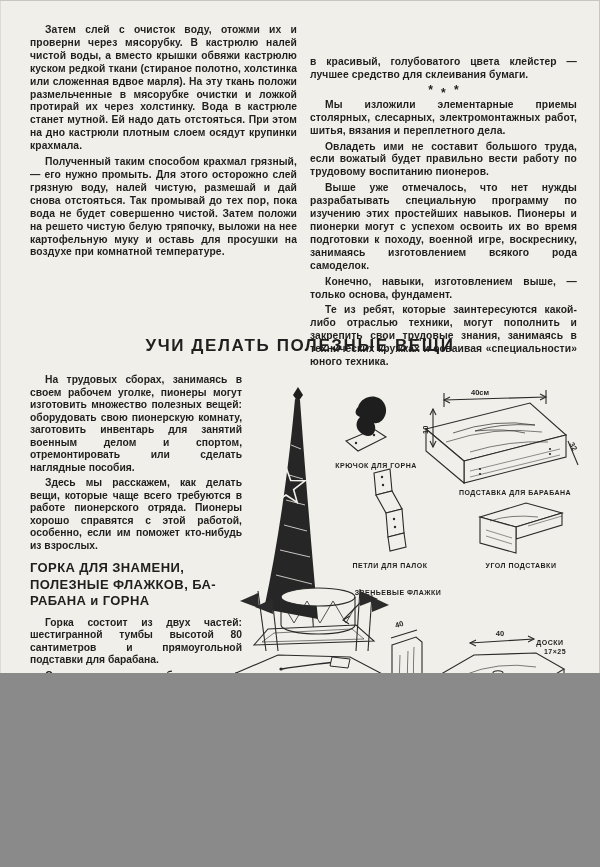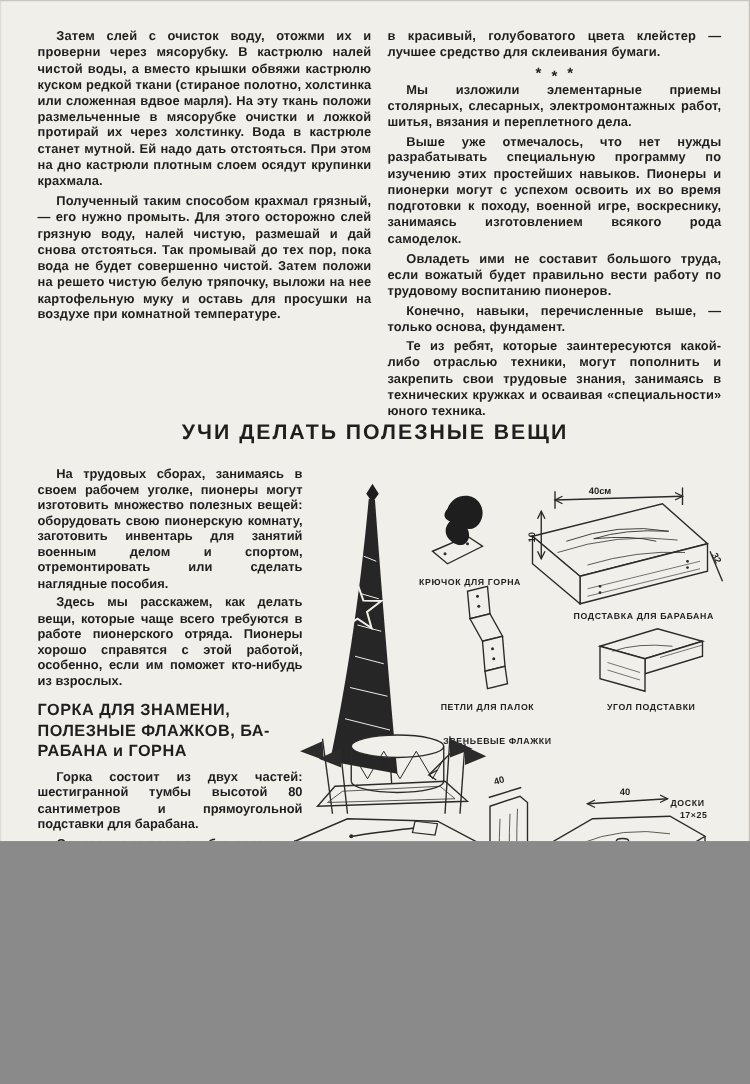--- a/index.html
+++ b/index.html
@@ -5,21 +5,21 @@
   html,body{margin:0;padding:0;background:#8a8a8a;}
   .page{
     position:relative;width:600px;height:673px;margin:0 auto;
     background:#f1efe9;color:#1f1f1f;overflow:hidden;
     font-family:"Liberation Sans",sans-serif;
     box-shadow:inset 0 1px 0 #c9c6c0, inset -1px 0 0 #c9c6c0, inset 1px 0 0 #dedbd5;
   }
   .top-cols{position:absolute;top:24px;left:30px;width:548px;display:flex;gap:13px;}
   .col{width:267px;font-size:10.3px;line-height:12.9px;text-align:justify;font-weight:700;letter-spacing:.1px;}
   .para{margin:0 0 3px;text-indent:15px;}
-  .para.noindent{text-indent:0;}
+  .para.noindent{text-indent:0;margin-top:32px;}
   .sep{text-align:center;font-size:12px;font-weight:700;margin:3px 0 4px;line-height:10px;}
   .sep span{display:inline-block;margin:0 4px;}
   .sep .low{transform:translateY(3px);}
   .main-heading{
     position:absolute;top:336px;left:0;width:600px;text-align:center;
     font-size:17px;font-weight:700;letter-spacing:1.6px;
   }
   .lower-left{
     position:absolute;top:374px;left:30px;width:212px;
     font-size:10.3px;line-height:12.5px;text-align:justify;font-weight:700;
@@ -42,23 +42,23 @@
 
   <div class="top-cols">
     <div class="col">
       <p class="para">Затем слей с очисток воду, отожми их и проверни через мясорубку. В кастрюлю налей чистой воды, а вместо крышки обвяжи кастрюлю куском редкой ткани (стираное полотно, холстинка или сложенная вдвое марля). На эту ткань положи размельченные в мясорубке очистки и ложкой протирай их через холстинку. Вода в кастрюле станет мутной. Ей надо дать отстояться. При этом на дно кастрюли плотным слоем осядут крупинки крахмала.</p>
       <p class="para">Полученный таким способом крахмал грязный, — его нужно промыть. Для этого осторожно слей грязную воду, налей чистую, размешай и дай снова отстояться. Так промывай до тех пор, пока вода не будет совершенно чистой. Затем положи на решето чистую белую тряпочку, выложи на нее картофельную муку и оставь для просушки на воздухе при комнатной температуре.</p>
     </div>
     <div class="col">
       <p class="para noindent">в красивый, голубоватого цвета клейстер — лучшее средство для склеивания бумаги.</p>
       <div class="sep"><span>*</span><span class="low">*</span><span>*</span></div>
       <p class="para">Мы изложили элементарные приемы столярных, слесарных, электромонтажных работ, шитья, вязания и переплетного дела.</p>
+      <p class="para">Овладеть ими не составит большого труда, если вожатый будет правильно вести работу по трудовому воспитанию пионеров.</p>
       <p class="para">Выше уже отмечалось, что нет нужды разрабатывать специальную программу по изучению этих простейших навыков. Пионеры и пионерки могут с успехом освоить их во время подготовки к походу, военной игре, воскреснику, занимаясь изготовлением всякого рода самоделок.</p>
-      <p class="para">Овладеть ими не составит большого труда, если вожатый будет правильно вести работу по трудовому воспитанию пионеров.</p>
-      <p class="para">Конечно, навыки, перечисленные выше, — только основа, фундамент.</p>
+      <p class="para">Конечно, навыки, изготовлением выше, — только основа, фундамент.</p>
       <p class="para">Те из ребят, которые заинтересуются какой-либо отраслью техники, могут пополнить и закрепить свои трудовые знания, занимаясь в технических кружках и осваивая «специальности» юного техника.</p>
     </div>
   </div>
 
   <div class="main-heading">УЧИ ДЕЛАТЬ ПОЛЕЗНЫЕ ВЕЩИ</div>
 
   <div class="lower-left">
     <p class="para">На трудовых сборах, занимаясь в своем рабочем уголке, пионеры могут изготовить множество полезных вещей: оборудовать свою пионерскую комнату, заготовить инвентарь для занятий военным делом и спортом, отремонтировать или сделать наглядные пособия.</p>
     <p class="para">Здесь мы расскажем, как делать вещи, которые чаще всего требуются в работе пионерского отряда. Пионеры хорошо справятся с этой работой, особенно, если им поможет кто-нибудь из взрослых.</p>
     <div class="subheading">

